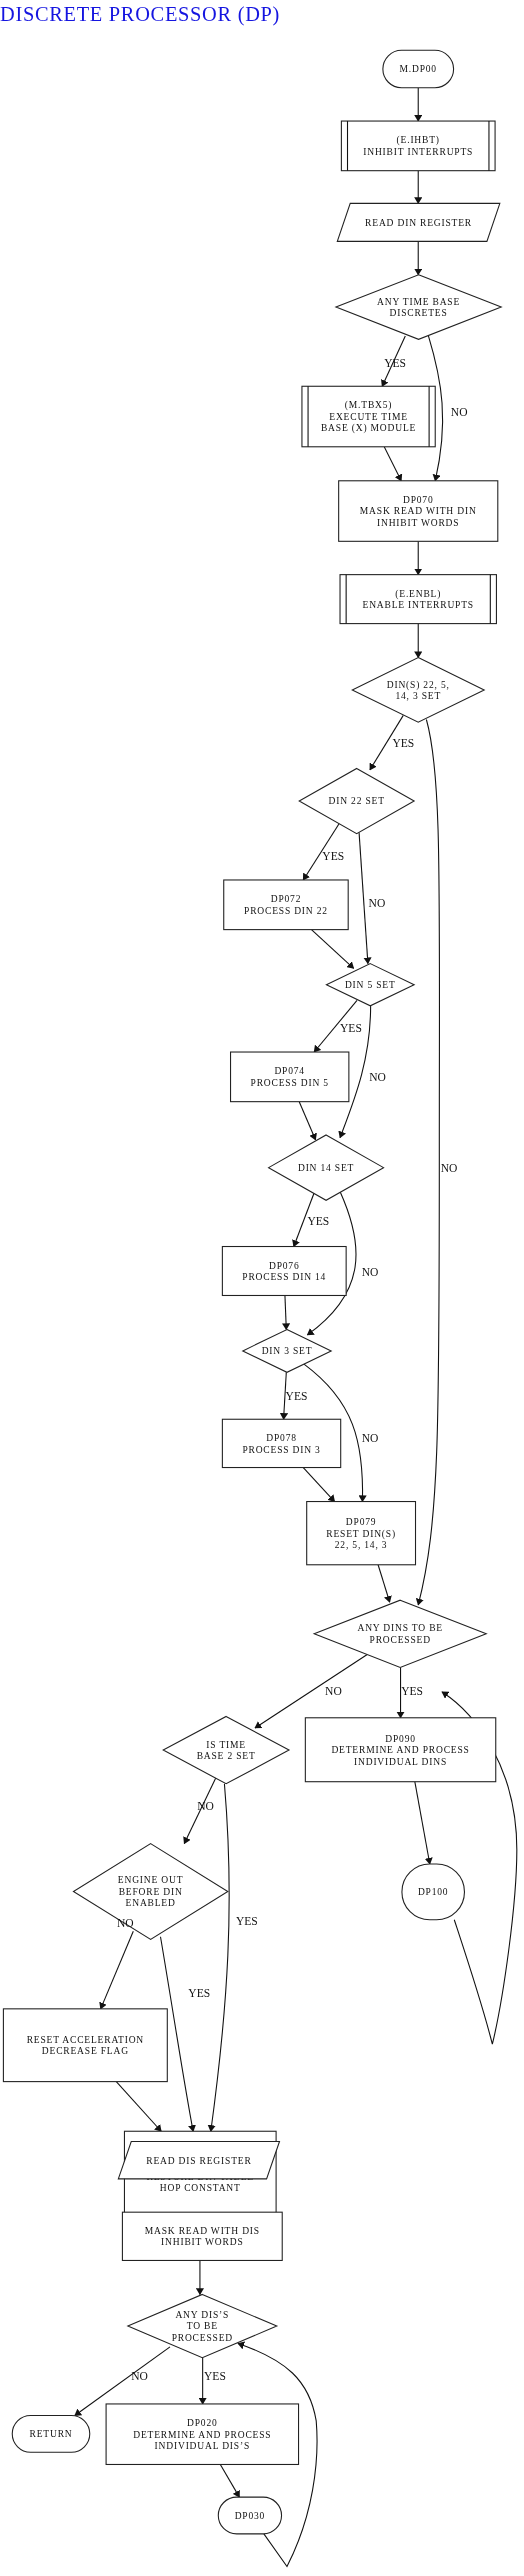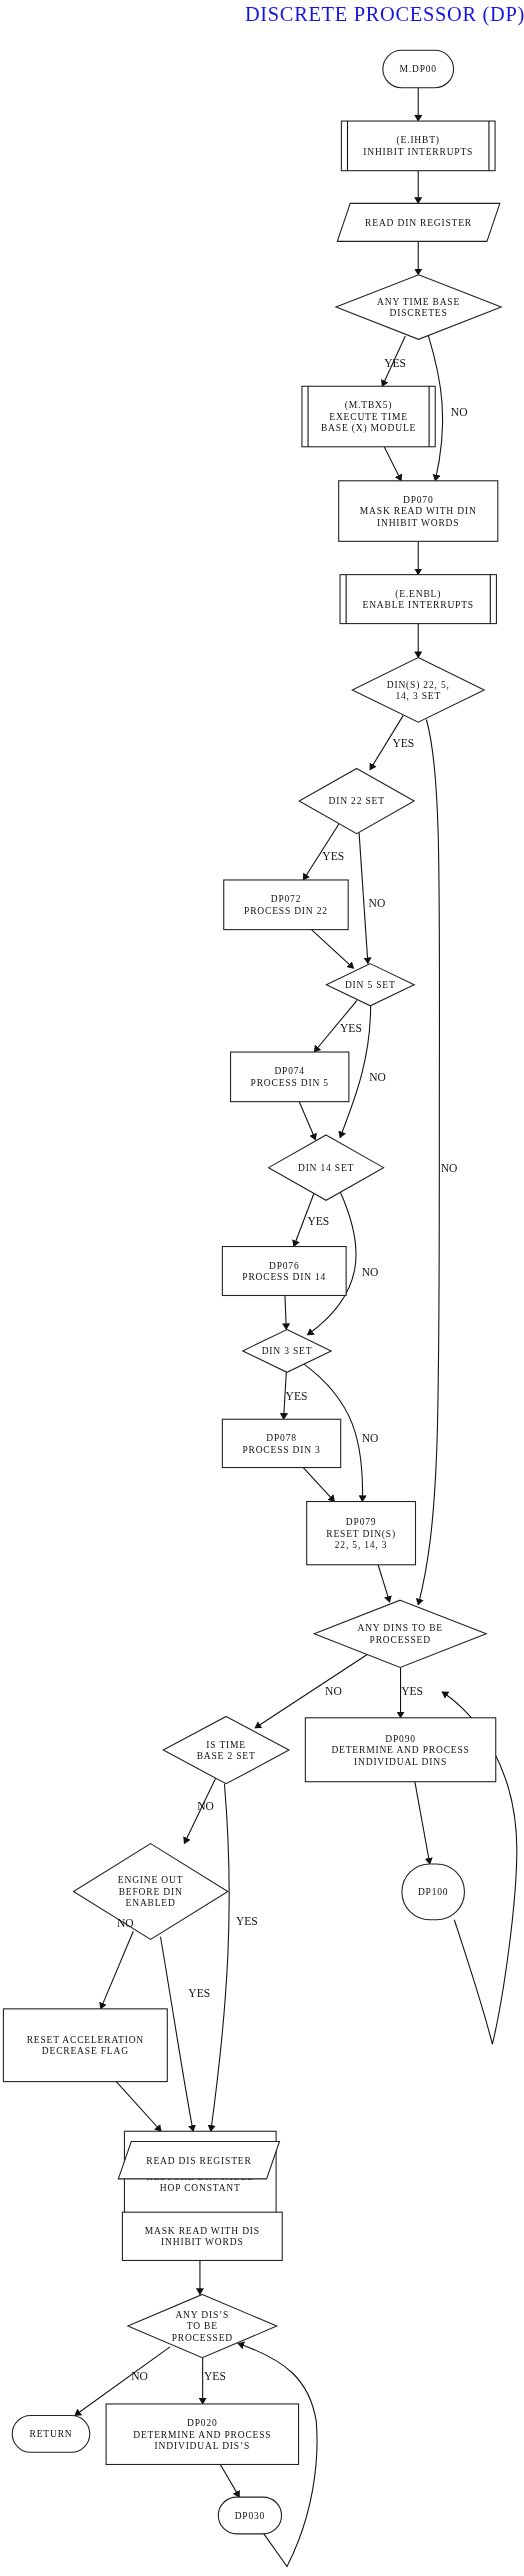--- a/index.html
+++ b/index.html
@@ -1,18 +1,18 @@
 <!DOCTYPE html>
 <html style="font-size:11px"><head>
 <meta charset="utf-8">
 <style>
   html, body { margin: 0; padding: 0; background: #ffffff; }
   body { width: 525px; height: 2576px; position: relative; overflow: hidden; }
   #title {
-    position: absolute; left: 0; top: 2.7px; width: 525px; text-align: right;
+    position: absolute; left: 0; top: 2.7px; width: 525px; text-align: left;
     font-family: "Liberation Serif", "DejaVu Serif", serif;
     font-size: 20.4px; color: #1515e0; letter-spacing: 0.7px;
   }
   svg { position: absolute; left: 0; top: 0; }
   .shape { fill: #ffffff; stroke: #222; stroke-width: 1.6; }
   .edge { fill: none; stroke: #111; stroke-width: 1.6; }
   .node-text { font-family: "Liberation Serif", "DejaVu Serif", serif; font-size: 14px; fill: #111; letter-spacing: 1.2px; }
   .edge-label { font-family: "Liberation Serif", "DejaVu Serif", serif; font-size: 17px; fill: #111; }
 </style>
 </head>

